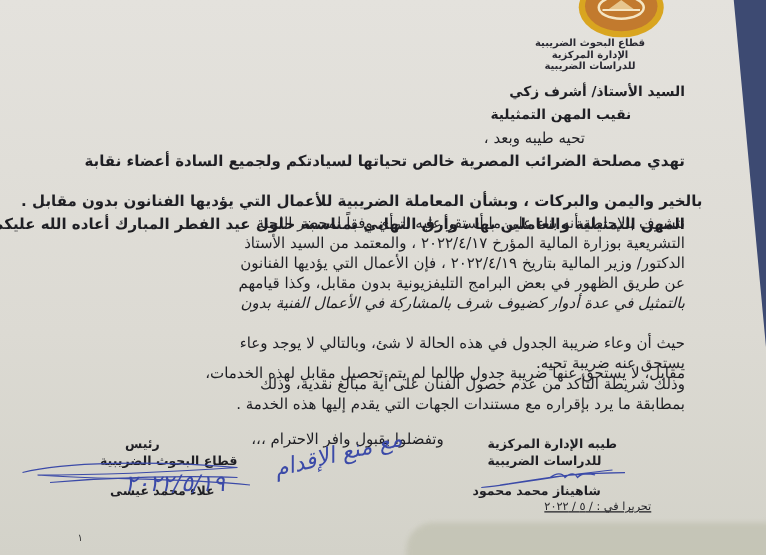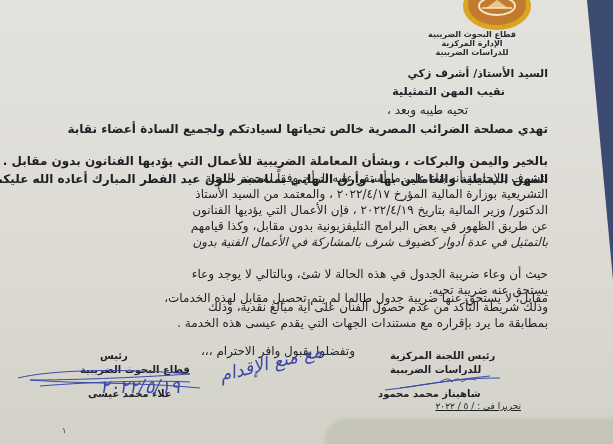--- a/index.html
+++ b/index.html
@@ -37,37 +37,37 @@
   <div>الإدارة المركزية</div>
   <div>للدراسات الضريبية</div>
 </div>
 
 <div class="rtl addr" style="right:65px;top:67px;">السيد الأستاذ/ أشرف زكي</div>
 <div class="rtl addr" style="right:108px;top:85px;">نقيب المهن التمثيلية</div>
 <div class="rtl body-line" style="right:145px;top:103px;font-weight:normal;">تحيه طيبه وبعد ،</div>
 
 <div class="rtl body-line" style="right:65px;top:122px;">تهدي مصلحة الضرائب المصرية خالص تحياتها لسيادتكم ولجميع السادة أعضاء نقابة</div>
 <div class="rtl body-line" style="right:65px;top:138px;margin-top:34px;">المهن التمثيلية والعاملين بها ، وأرق التهاني بمناسبة حلول عيد الفطر المبارك أعاده الله عليكم</div>
-<div class="rtl body-line" style="right:65px;top:154px;">بالخير واليمن والبركات ، وبشأن المعاملة الضريبية للأعمال التي يؤديها الفنانون بدون مقابل .</div>
+<div class="rtl body-line" style="right:51px;top:154px;">بالخير واليمن والبركات ، وبشأن المعاملة الضريبية للأعمال التي يؤديها الفنانون بدون مقابل .</div>
 
 <div class="rtl body-line" style="right:65px;top:171px;font-weight:normal;">نتشرف بالإحاطة أنه بناء على ما أستقر عليه الرأي وفقاً لمحضر اللجنة</div>
 <div class="rtl body-line" style="right:65px;top:187px;font-weight:normal;">التشريعية بوزارة المالية المؤرخ ٢٠٢٢/٤/١٧ ، والمعتمد من السيد الأستاذ</div>
 <div class="rtl body-line" style="right:65px;top:203px;font-weight:normal;">الدكتور/ وزير المالية بتاريخ ٢٠٢٢/٤/١٩ ، فإن الأعمال التي يؤديها الفنانون</div>
 <div class="rtl body-line" style="right:65px;top:219px;font-weight:normal;text-align:center;">عن طريق الظهور في بعض البرامج التليفزيونية بدون مقابل، وكذا قيامهم</div>
 <div class="rtl body-line" style="right:65px;top:235px;font-weight:normal;font-style:italic;">بالتمثيل في عدة أدوار كضيوف شرف بالمشاركة في الأعمال الفنية بدون</div>
 <div class="rtl body-line" style="right:65px;top:251px;font-weight:normal;margin-top:40px;">مقابل، لا يستحق عنها ضريبة جدول طالما لم يتم تحصيل مقابل لهذه الخدمات،</div>
 <div class="rtl body-line" style="right:65px;top:267px;font-weight:normal;">حيث أن وعاء ضريبة الجدول في هذه الحالة لا شئ، وبالتالي لا يوجد وعاء</div>
 <div class="rtl body-line" style="right:65px;top:283px;font-weight:normal;">يستحق عنه ضريبة تحيه.</div>
 
 <div class="rtl body-line" style="right:65px;top:300px;font-weight:normal;">وذلك شريطة التأكد من عدم حصول الفنان على أية مبالغ نقدية، وذلك</div>
-<div class="rtl body-line" style="right:65px;top:316px;font-weight:normal;">بمطابقة ما يرد بإقراره مع مستندات الجهات التي يقدم عيسى هذه الخدمة .</div>
+<div class="rtl body-line" style="right:65px;top:316px;font-weight:normal;">بمطابقة ما يرد بإقراره مع مستندات الجهات التي يقدم إليها هذه الخدمة .</div>
 
 <div class="rtl body-line" style="right:258px;top:344px;font-weight:normal;">وتفضلوا بقبول وافر الاحترام ،،،</div>
 
-<div class="sig-title" style="left:390px;top:350px;width:140px;">رئيس اللجنة المركزية</div>
+<div class="sig-title" style="left:390px;top:350px;width:140px;">طيبه الإدارة المركزية</div>
 <div class="sig-title" style="left:390px;top:364px;width:140px;">للدراسات الضريبية</div>
 <svg style="position:absolute;left:380px;top:372px;width:130px;height:22px;" viewBox="0 0 130 22">
   <path d="M5 18 C40 14,70 8,110 4 M20 16 C50 12,75 6,120 6 M60 10 c5 -4,10 -4,12 0 c4 -4,8 -4,10 0 c4-4,10-3,14-2" stroke="#3b4aa8" stroke-width="1" fill="none"></path>
 </svg>
 <div class="sig-title" style="left:378px;top:388px;width:160px;">شاهيناز محمد محمود</div>
 
 <div class="sig-title" style="left:100px;top:350px;width:150px;">رئيس</div>
 <div class="sig-title" style="left:80px;top:364px;width:190px;">قطاع البحوث الضريبية</div>
 <svg style="position:absolute;left:10px;top:366px;width:200px;height:30px;" viewBox="0 0 200 30">
   <path d="M8 12 C40 4,110 2,180 8 C120 12,60 14,20 14 C70 18,130 16,190 22 M30 20 C80 16,140 14,180 16" stroke="#3b4aa8" stroke-width="1" fill="none"></path>

